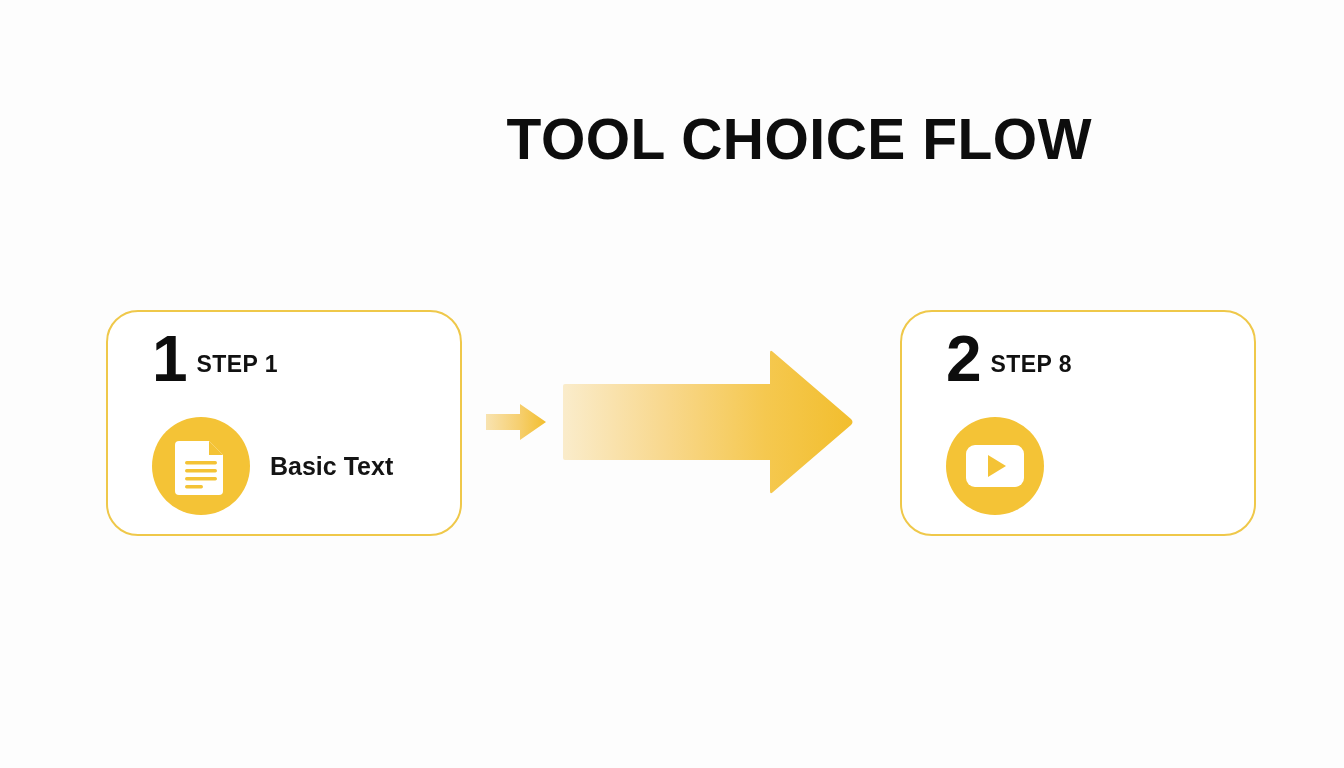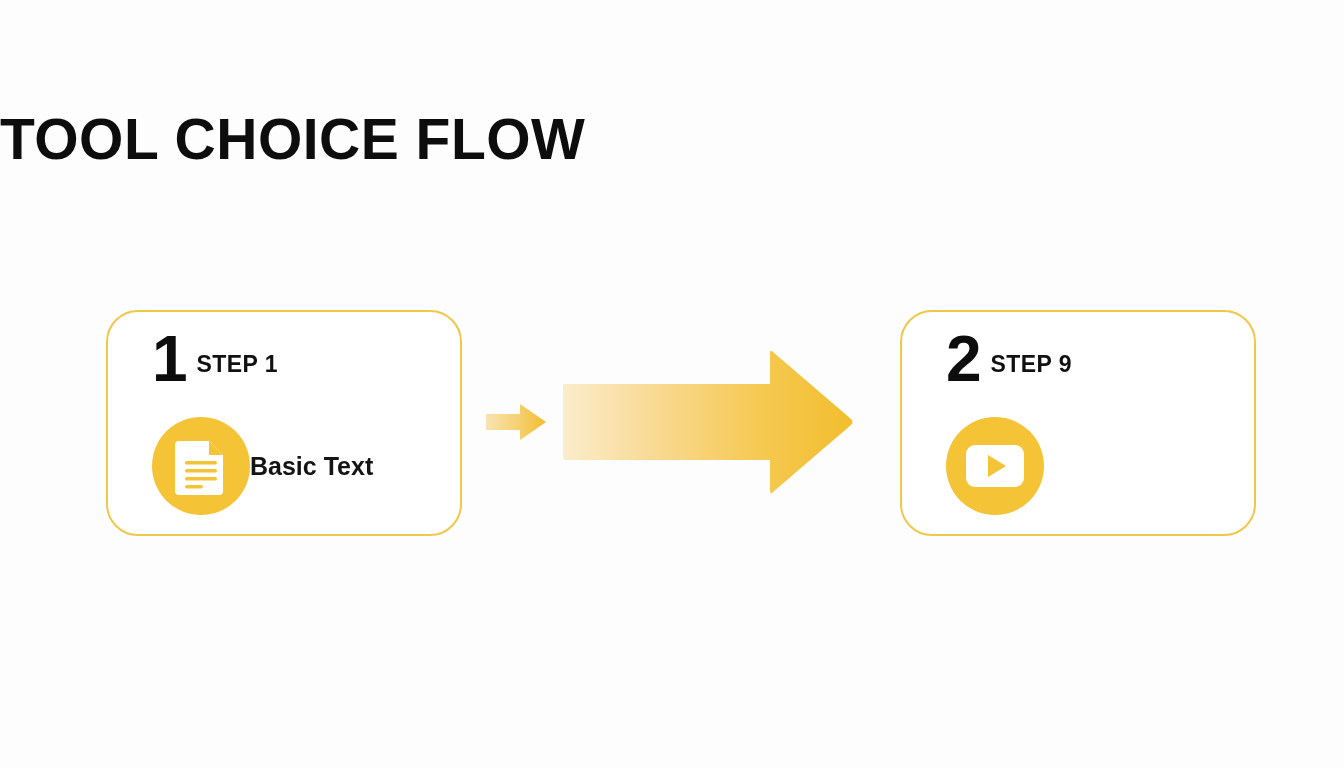--- a/index.html
+++ b/index.html
@@ -19,21 +19,21 @@
     position: absolute;
     inset: 0;
   }
 
   
   .page-title {
     position: absolute;
     left: 0;
     top: 108px;
     width: 1092px;
-    text-align: left;
+    text-align: right;
     font-size: 57px;
     font-weight: 700;
     letter-spacing: 0.5px;
     color: #0d0d0d;
     line-height: 1.1;
     white-space: nowrap;
   }
 
   
   .step-card {
@@ -72,20 +72,21 @@
     padding-bottom: 11px;
     white-space: nowrap;
   }
 
   .card-body {
     position: absolute;
     left: 44px;
     top: 105px;
     display: flex;
     align-items: center;
+    gap: 20px;
   }
   .icon-circle {
     width: 98px;
     height: 98px;
     border-radius: 50%;
     background: #f4c336;
     display: flex;
     align-items: center;
     justify-content: center;
     flex: none;
@@ -154,21 +155,21 @@
           <stop offset="100%" stop-color="#f2be2e"></stop>
         </linearGradient>
       </defs>
       <path d="M2 32 h205 v-31 q0-4 3-1 l78 67 q3 3 0 6 l-78 67 q-3 3 -3 -1 v-31 h-205 q-2 0 -2 -2 v-72 q0 -2 2 -2 z" fill="url(#gradLarge)"></path>
     </svg>
   </div>
 
   <div class="step-card card-right">
     <div class="card-head">
       <span class="step-number">2</span>
-      <span class="step-label">STEP 9</span>
+      <span class="step-label">STEP 8</span>
     </div>
     <div class="card-body">
       <span class="icon-circle">
         <svg width="58" height="42" viewBox="0 0 58 42" aria-hidden="true">
           <rect x="0" y="0" width="58" height="42" rx="9" fill="#ffffff"></rect>
           <path d="M22 10 l18 11 -18 11 z" fill="#f4c336"></path>
         </svg>
       </span>
     </div>
   </div>

